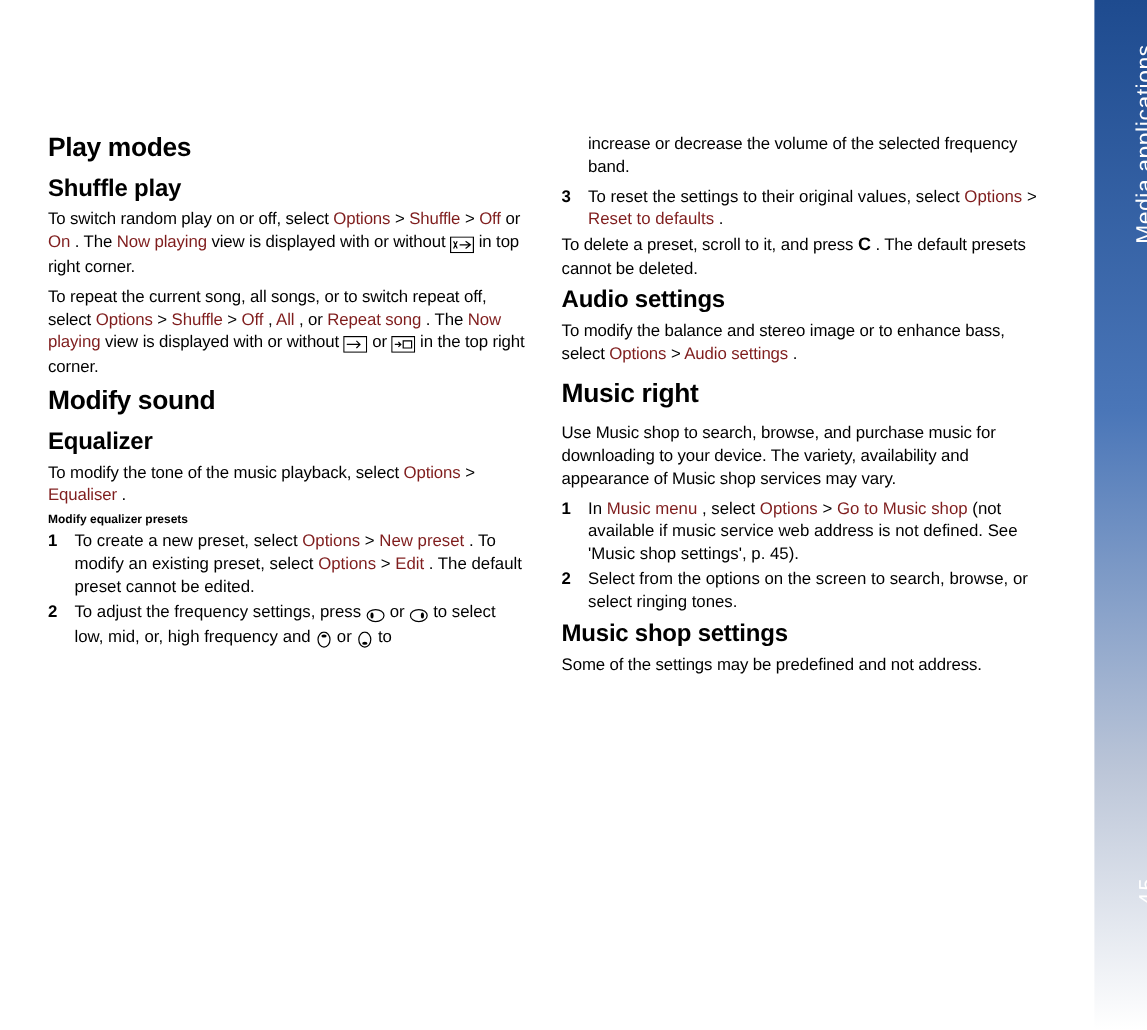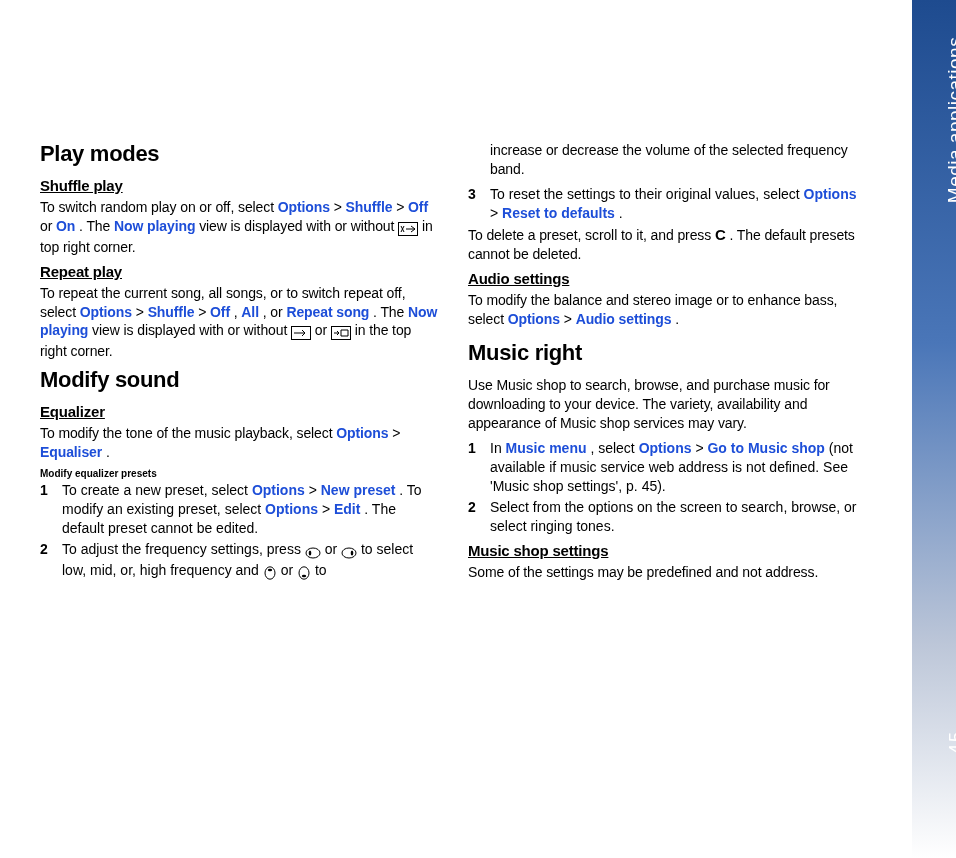--- a/index.html
+++ b/index.html
@@ -18,49 +18,47 @@
     width: 880px;
     height: 858px;
     padding: 110px 10px 0 40px;
   }
   .cols {
     display: flex;
     gap: 28px;
   }
   .col {
     width: 400px;
-    margin-top: 31px;
   }
   h2.big {
     font-size: 22px;
     font-weight: bold;
     margin-bottom: 10px;
     font-stretch: condensed;
     letter-spacing: -0.3px;
   }
   h3.sub {
-    font-size: 15px;
+    font-size: 20px;
     font-weight: bold;
     margin-top: 6px;
     margin-bottom: 4px;
     letter-spacing: -0.2px;
-    text-decoration: underline;
   }
   h4.mini {
     font-size: 10px;
     font-weight: bold;
     margin-top: 4px;
     margin-bottom: 2px;
   }
   p {
     margin-bottom: 6px;
     line-height: 1.35;
     letter-spacing: -0.1px;
   }
-  .link { color: #1d4ed8; font-weight: bold; }
+  .link { color: #7f1d1d; font-weight: normal; }
   .ol { padding-left: 0; list-style: none; }
   .ol > li {
     display: flex;
     gap: 8px;
     margin-bottom: 2px;
     line-height: 1.35;
   }
   .ol > li .num { font-weight: bold; min-width: 14px; }
   .ol > li .txt { flex: 1; }
   .icon {
@@ -136,21 +134,20 @@
         <span> view is displayed with or without </span>
         <span class="icon">
           <svg width="20" height="14">
               <rect x="0.5" y="0.5" width="19" height="13" fill="none" stroke="#000"></rect>
               <path d="M3 4 L6 10 M3 10 L6 4 M13 4 L17 7 L13 10 M8 7 L17 7" stroke="#000" fill="none" stroke-width="1"></path>
             </svg>
         </span>
         <span> in top right corner.</span>
       </p>
 
-      <h3 class="sub">Repeat play</h3>
       <p>
         <span>To repeat the current song, all songs, or to switch repeat off, select </span>
         <span class="link">Options</span>
         <span> &gt; </span>
         <span class="link">Shuffle</span>
         <span> &gt; </span>
         <span class="link">Off</span>
         <span>, </span>
         <span class="link">All</span>
         <span>, or </span>

